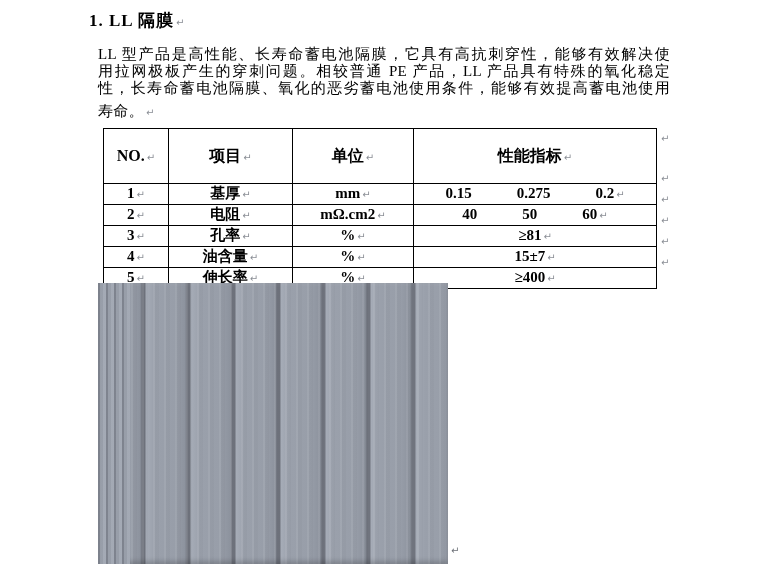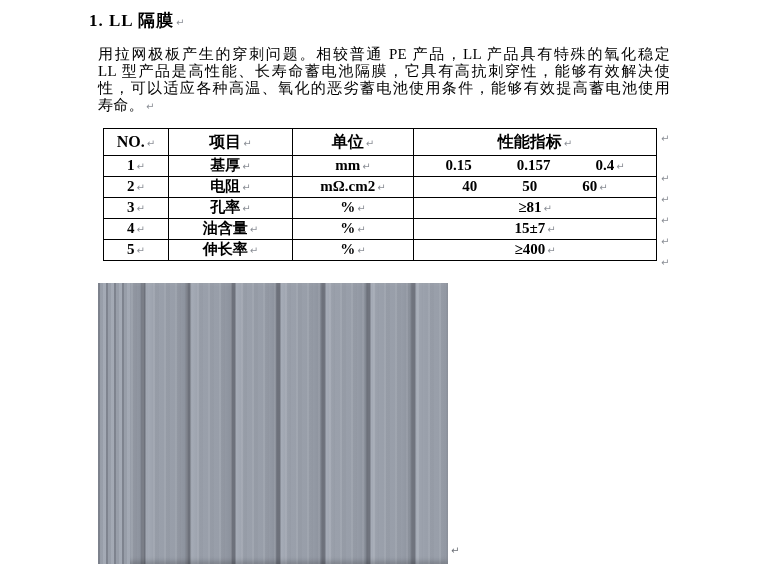--- a/index.html
+++ b/index.html
@@ -20,26 +20,26 @@
   .pm {
     color:#8b8f96; font-size:10px; font-weight:normal;
     font-family:"DejaVu Sans", sans-serif;
     margin-left:2px; vertical-align:baseline;
   }
   .para {
     position:absolute; left:98px; top:46px; width:572px;
     font-size:15px; line-height:17px; letter-spacing:0.3px;
   }
   .pline { text-align:justify; text-align-last:justify; white-space:nowrap; }
-  .pline.last { text-align:right; text-align-last:left; }
+  .pline.last { text-align:right; text-align-last:left;margin-top:6px; }
 
   .tablewrap { position:absolute; left:103px; top:128px; }
   table { border-collapse:collapse; table-layout:fixed; font-weight:bold; }
   td { border:1px solid #000; text-align:center; vertical-align:middle; padding:0; overflow:hidden; white-space:nowrap; }
-  tr.hr td { height:27px; font-size:16px; }
+  tr.hr td { height:55px; font-size:16px; }
   tr.dr td { height:20px; font-size:15px; line-height:19px; }
   .vals { display:flex; justify-content:center; align-items:baseline; gap:45px; }
   .squiggle {
     text-decoration-style:wavy;
     text-decoration-color:#2b35e0;
     text-decoration-thickness:1px;
     text-underline-offset:3px;
   }
   .rowmark {
     position:absolute; left:661px;
@@ -76,23 +76,23 @@
   }
 </style>
 </head>
 <body>
 
 <div class="heading">
   <span>1. LL 隔膜</span><span class="pm">↵</span>
 </div>
 
 <div class="para">
+  <div class="pline">LL 型产品是高性能、长寿命蓄电池隔膜，它具有高抗刺穿性，能够有效解决使</div>
   <div class="pline">用拉网极板产生的穿刺问题。相较普通 PE 产品，LL 产品具有特殊的氧化稳定</div>
-  <div class="pline">LL 型产品是高性能、长寿命蓄电池隔膜，它具有高抗刺穿性，能够有效解决使</div>
-  <div class="pline">性，可以适应各种高温、氧化的恶劣蓄电池使用条件，能够有效提高蓄电池使用</div>
+  <div class="pline">性，长寿命蓄电池隔膜、氧化的恶劣蓄电池使用条件，能够有效提高蓄电池使用</div>
   <div class="pline last"><span>寿命。</span><span class="pm">↵</span></div>
 </div>
 
 <div class="tablewrap">
   <table>
     <colgroup>
         <col style="width:65px">
         <col style="width:124px">
         <col style="width:121px">
         <col style="width:243px">
@@ -104,22 +104,22 @@
       <td><span>单位</span><span class="pm">↵</span></td>
       <td><span>性能指标</span><span class="pm">↵</span></td>
     </tr>
     <tr class="dr">
       <td><span>1</span><span class="pm">↵</span></td>
       <td><span>基厚</span><span class="pm">↵</span></td>
       <td><span>mm</span><span class="pm">↵</span></td>
       <td>
             <div class="vals">
               <span>0.15</span>
-              <span>0.157</span>
-              <span><span>0.4</span><span class="pm">↵</span></span>
+              <span>0.275</span>
+              <span><span>0.2</span><span class="pm">↵</span></span>
             </div>
           </td>
     </tr>
     <tr class="dr">
       <td><span>2</span><span class="pm">↵</span></td>
       <td><span>电阻</span><span class="pm">↵</span></td>
       <td><span>mΩ.cm2</span><span class="pm">↵</span></td>
       <td>
             <div class="vals">
               <span>40</span>

